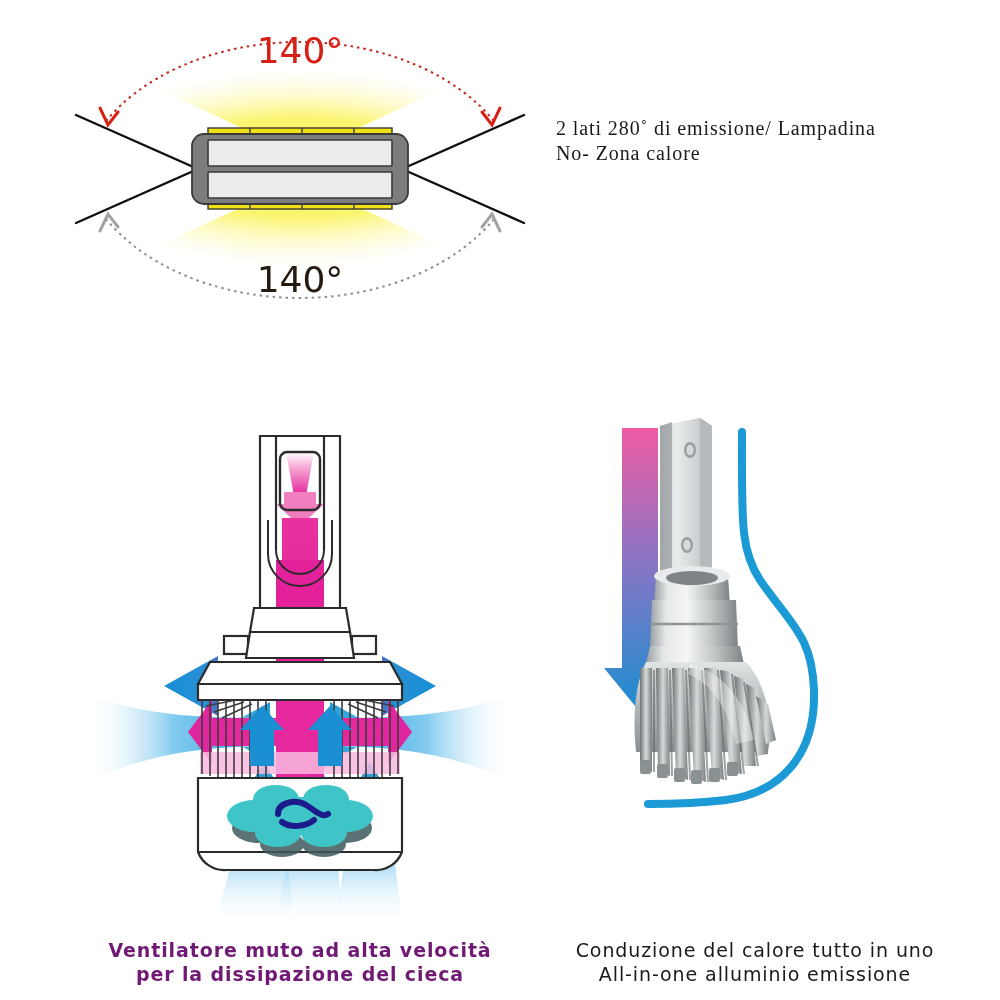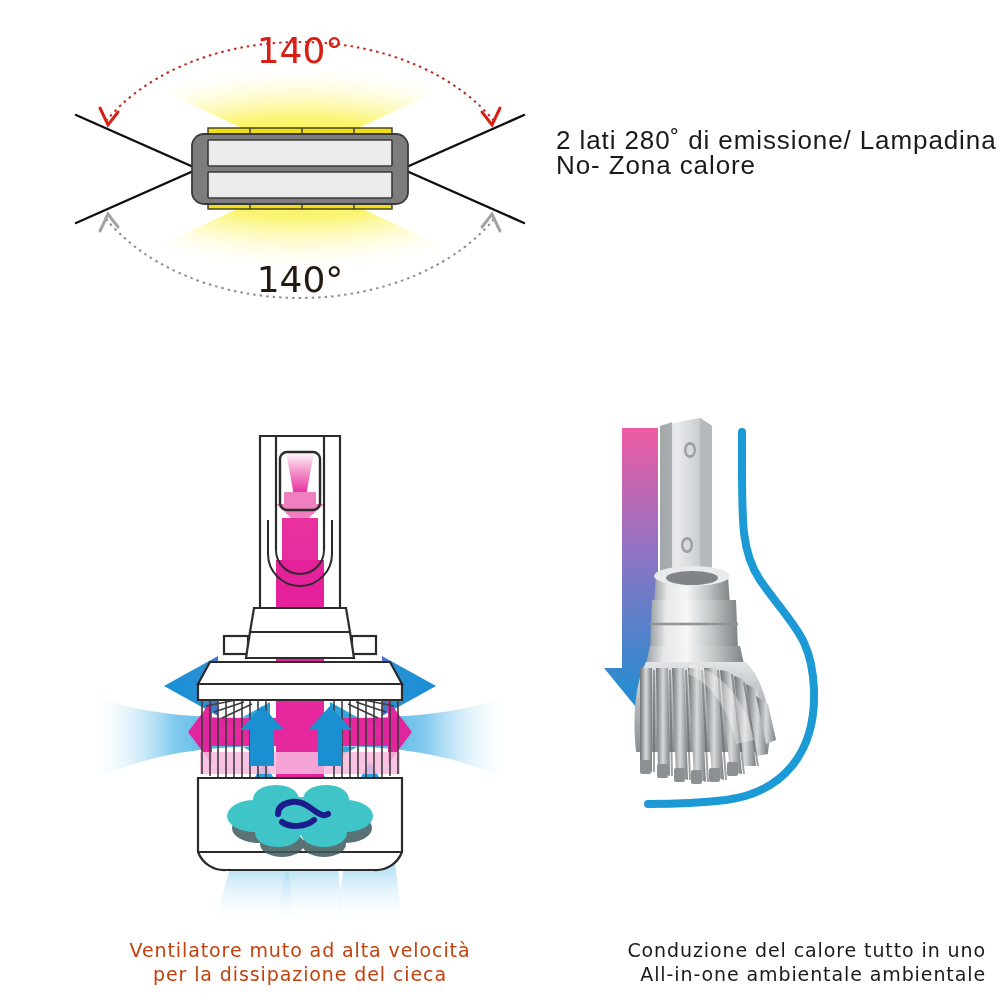--- a/index.html
+++ b/index.html
@@ -22,57 +22,58 @@
   }
 
   
   #top-diagram {
     position: absolute;
     left: 60px; top: 0px;
     width: 480px; height: 340px;
   }
   #top-caption {
     position: absolute;
-    left: 556px; top: 128px;
+    left: 556px; top: 116px;
     width: 430px;
-    font-size: 26px;
+    font-size: 20px;
     line-height: 25px;
     letter-spacing: 0.9px;
     color: #1a1a1a;
-    font-family: Liberation Sans, sans-serif;
+    font-family: Liberation Serif, serif;
   }
 
   
   #fan-illustration {
     position: absolute;
     left: 90px; top: 400px;
     width: 420px; height: 520px;
   }
   #fan-caption {
     position: absolute;
     left: 90px; top: 938px;
     width: 420px;
     text-align: center;
     font-size: 19px;
     line-height: 24px;
     letter-spacing: 0.9px;
-    color: #c2410c;
+    color: #701a75;
+    font-weight: bold;
   }
 
   
   #alu-illustration {
     position: absolute;
     left: 540px; top: 400px;
     width: 420px; height: 520px;
   }
   #alu-caption {
     position: absolute;
-    left: 556px; top: 938px;
+    left: 540px; top: 938px;
     width: 430px;
-    text-align: right;
+    text-align: center;
     font-size: 19px;
     line-height: 24px;
     letter-spacing: 0.9px;
     color: #1a1a1a;
   }
   .cap-line { display: block; white-space: nowrap; }
   #fan-caption .cap-line { text-align: center; }
 </style>
 </head>
 <body>
@@ -397,16 +398,16 @@
           <rect x="187" y="362" width="11" height="14" rx="2"></rect>
         </g>
 
         <path d="M150 264 C 182 272, 206 300, 214 340 L196 344 C 188 308, 172 284, 148 274 Z" fill="#ffffff" opacity="0.35"></path>
       </g>
     </svg>
   </div>
 
   <div id="alu-caption">
     <span class="cap-line">Conduzione del calore tutto in uno</span>
-    <span class="cap-line">All-in-one ambientale ambientale</span>
+    <span class="cap-line">All-in-one alluminio emissione</span>
   </div>
 
 </div>
 
 </body></html>

